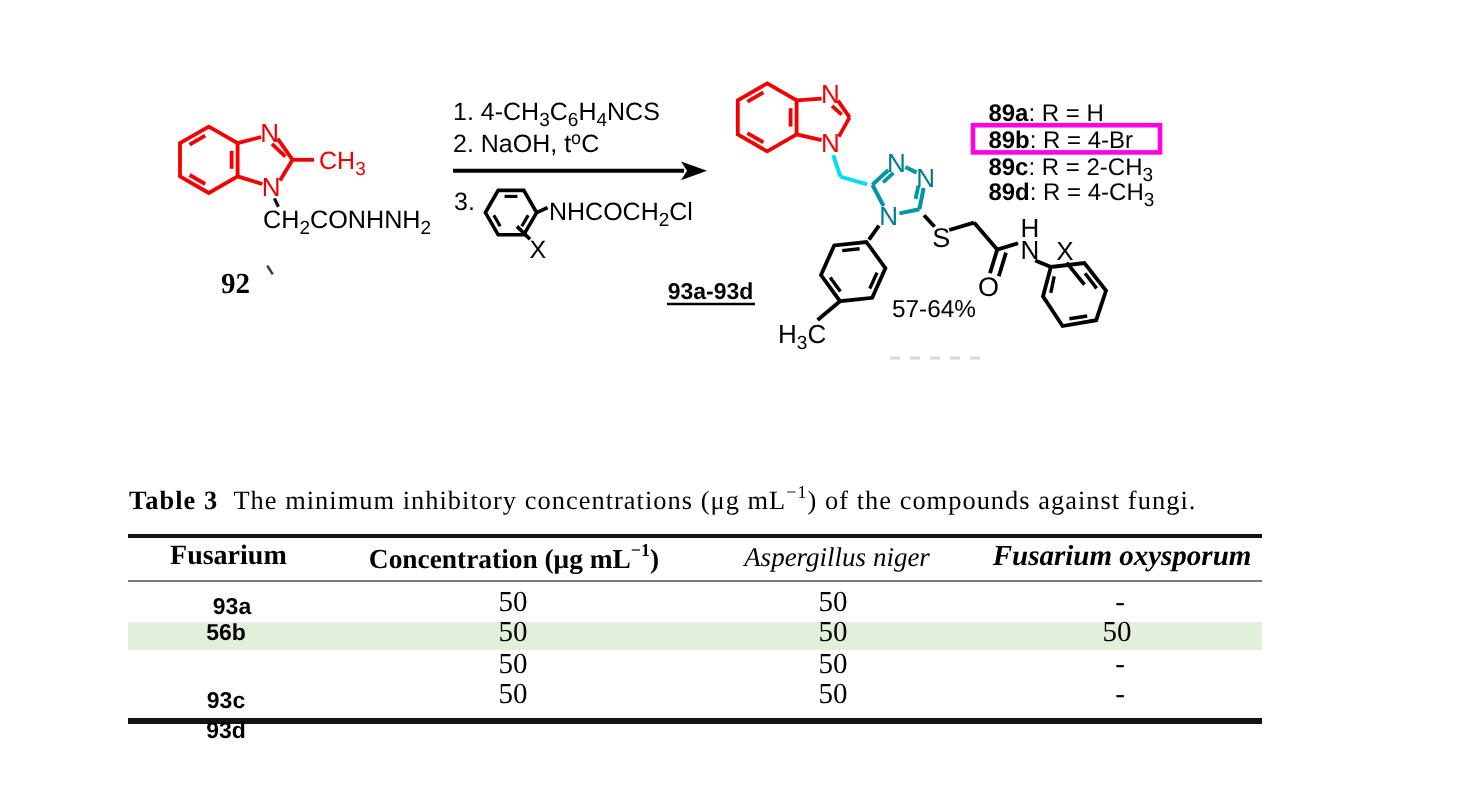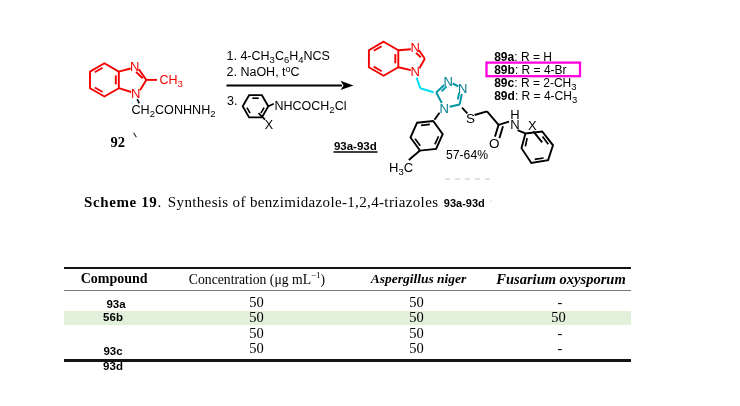--- a/index.html
+++ b/index.html
@@ -90,31 +90,31 @@
 <text x="515.0" y="129.4" font-family="Liberation Sans, sans-serif" font-size="13px" font-weight="normal" fill="#000" text-anchor="middle">N</text>
 <text x="532.4" y="130.0" font-family="Liberation Sans, sans-serif" font-size="13px" font-weight="normal" fill="#000" text-anchor="middle">X</text>
 <text x="389.0" y="171.5" font-family="Liberation Sans, sans-serif" font-size="13px" font-weight="normal" fill="#000" text-anchor="start">H<tspan font-size="9.5px" baseline-shift="-2.5">3</tspan>C</text>
 <text x="446.0" y="158.5" font-family="Liberation Sans, sans-serif" font-size="12.2px" font-weight="normal" fill="#000" text-anchor="start">57-64%</text>
 <text x="494.2" y="60.7" font-family="Liberation Sans, sans-serif" font-size="12px" font-weight="normal" fill="#000" text-anchor="start"><tspan font-weight="bold">89a</tspan>: R = H</text>
 <text x="494.2" y="73.9" font-family="Liberation Sans, sans-serif" font-size="12px" font-weight="normal" fill="#000" text-anchor="start"><tspan font-weight="bold">89b</tspan>: R = 4-Br</text>
 <text x="494.2" y="87.4" font-family="Liberation Sans, sans-serif" font-size="12px" font-weight="normal" fill="#000" text-anchor="start"><tspan font-weight="bold">89c</tspan>: R = 2-CH<tspan font-size="9.5px" baseline-shift="-2.5">3</tspan></text>
 <text x="494.2" y="100.2" font-family="Liberation Sans, sans-serif" font-size="12px" font-weight="normal" fill="#000" text-anchor="start"><tspan font-weight="bold">89d</tspan>: R = 4-CH<tspan font-size="9.5px" baseline-shift="-2.5">3</tspan></text>
 </svg>
 
-<div class="abs" style="left:84px;top:194.2px;font-size:15px;"><span style="letter-spacing:0.62px;"><b>Scheme&nbsp;19</b>.</span><span style="letter-spacing:0.35px;margin-left:6px;">Synthesis of benzimidazole-1,2,4-triazoles</span><span style="font:bold 11px 'Liberation Sans',sans-serif;margin-left:5.5px;">93a-93d</span><span style="color:#c5c5c5;font-size:9px;margin-left:5px;">`</span></div>
 
+<div class="abs" style="left:64.5px;top:240.6px;font-size:13.2px;letter-spacing:0.52px;"><b>Table&nbsp;3</b>&nbsp;&nbsp;The minimum inhibitory concentrations (μg&nbsp;mL<sup style="font-size:9px;">−1</sup>) of the compounds against fungi.</div>
 
 <div class="abs" style="left:64px;top:310.6px;width:567px;height:14.4px;background:#e2efda;"></div>
 <div class="abs" style="left:64px;top:267.2px;width:567px;height:2.2px;background:#141414;"></div>
 <div class="abs" style="left:64px;top:290.2px;width:567px;height:1.1px;background:#7a7a7a;"></div>
 <div class="abs" style="left:64px;top:359.4px;width:567px;height:2.3px;background:#141414;"></div>
 
-<div class="abs ctr" style="left:114.2px;top:279.2px;font-size:14px;font-weight:bold;">Compound</div>
-<div class="abs ctr" style="left:257.0px;top:279.2px;font-size:13.7px;font-weight:normal;">Concentration (μg mL<sup style="font-size:9px;">−1</sup>)</div>
-<div class="abs ctr" style="left:418.5px;top:279.2px;font-size:13.5px;font-weight:bold;font-style:italic;text-align:center;">Aspergillus niger</div>
+<div class="abs ctr" style="left:114.2px;top:279.2px;font-size:14px;font-weight:bold;">Fusarium</div>
+<div class="abs ctr" style="left:257.0px;top:279.2px;font-size:13.7px;font-weight:bold;">Concentration (μg mL<sup style="font-size:9px;">−1</sup>)</div>
+<div class="abs ctr" style="left:418.5px;top:279.2px;font-size:13.5px;font-weight:normal;font-style:italic;text-align:center;">Aspergillus niger</div>
 <div class="abs ctr" style="left:561.0px;top:279.2px;font-size:14.5px;font-weight:bold;font-style:italic;">Fusarium oxysporum</div>
 <div class="abs ctr" style="left:116px;top:303.9px;font:bold 11.5px 'Liberation Sans',sans-serif;">93a</div>
 <div class="abs ctr" style="left:256.5px;top:302.0px;font-size:14.5px;">50</div>
 <div class="abs ctr" style="left:416.5px;top:302.0px;font-size:14.5px;">50</div>
 <div class="abs ctr" style="left:113.0px;top:316.9px;font:bold 11.5px 'Liberation Sans',sans-serif;">56b</div>
 <div class="abs ctr" style="left:256.5px;top:317.0px;font-size:14.5px;">50</div>
 <div class="abs ctr" style="left:416.5px;top:317.0px;font-size:14.5px;">50</div>
 <div class="abs ctr" style="left:113.0px;top:332.3px;font:bold 11.5px 'Liberation Sans',sans-serif;margin-top:19px;">93c</div>
 <div class="abs ctr" style="left:256.5px;top:333.0px;font-size:14.5px;">50</div>
 <div class="abs ctr" style="left:416.5px;top:333.0px;font-size:14.5px;">50</div>

